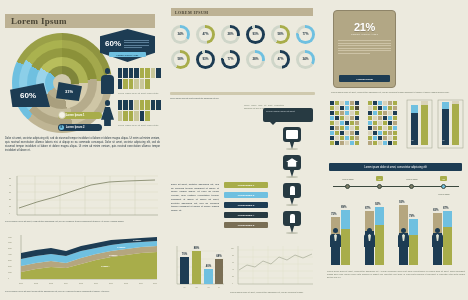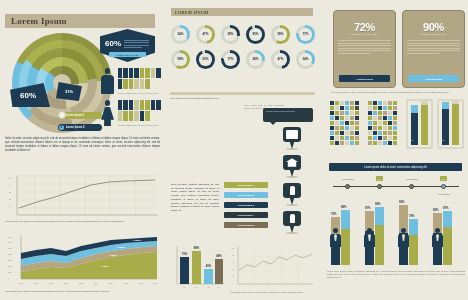--- a/index.html
+++ b/index.html
@@ -581,44 +581,31 @@
       <text x="2" y="20">60</text>
         <text x="2" y="13">80</text>
         <text x="1" y="6">100</text>
     </g>
   </svg>
   <div class="footnote" style="left:230px;top:291px;width:85px;">Lorem ipsum dolor sit amet, consectetur adipiscing elit, sed do eiusmod tempor.</div>
 
   <div id="right-panel"></div>
 
   <div class="card" style="left:333px;top:10px;">
-    <div class="pct">72%</div>
+    <div class="pct">21%</div>
     <div class="sub">LOREM IPSUM AMET</div>
     <div class="body">
       <div class="cline"></div>
         <div class="cline"></div>
         <div class="cline"></div>
       <div class="cline"></div>
         <div class="cline"></div>
         <div class="cline" style="width:60%"></div>
     </div>
     <div class="btn" style="background:#1d3c53;">LOREM IPSUM</div>
-  </div>
-  <div class="card" style="left:402px;top:10px;">
-    <div class="pct">90%</div>
-    <div class="sub">LOREM IPSUM AMET</div>
-    <div class="body">
-      <div class="cline"></div>
-        <div class="cline"></div>
-        <div class="cline"></div>
-      <div class="cline"></div>
-        <div class="cline"></div>
-        <div class="cline" style="width:60%"></div>
-    </div>
-    <div class="btn" style="background:#6fc0e0;">LOREM IPSUM</div>
   </div>
   <div class="footnote" style="left:331px;top:91px;width:134px;">Lorem ipsum dolor sit amet, consectetur adipiscing elit, sed do eiusmod tempor incididunt ut labore et dolore magna aliqua enim.</div>
 
   <div class="mosaic" style="left:330px;top:101px;grid-template-columns:repeat(6,4px);">
     <div class="mcell" style="background:#1d3c53"></div>
       <div class="mcell" style="background:#a8ad4a"></div>
       <div class="mcell" style="background:#d9d3bb"></div>
       <div class="mcell" style="background:#6fc0e0"></div>
       <div class="mcell" style="background:#b5a67f"></div>
       <div class="mcell" style="background:#1d3c53"></div>

